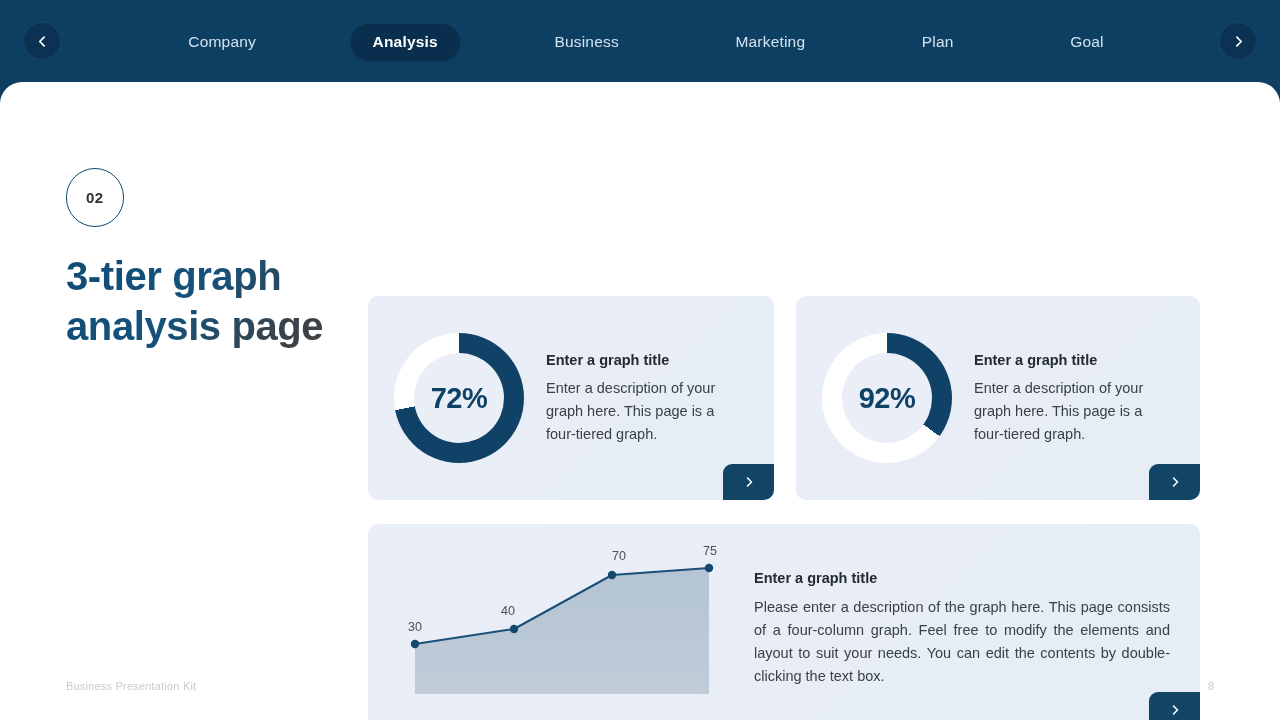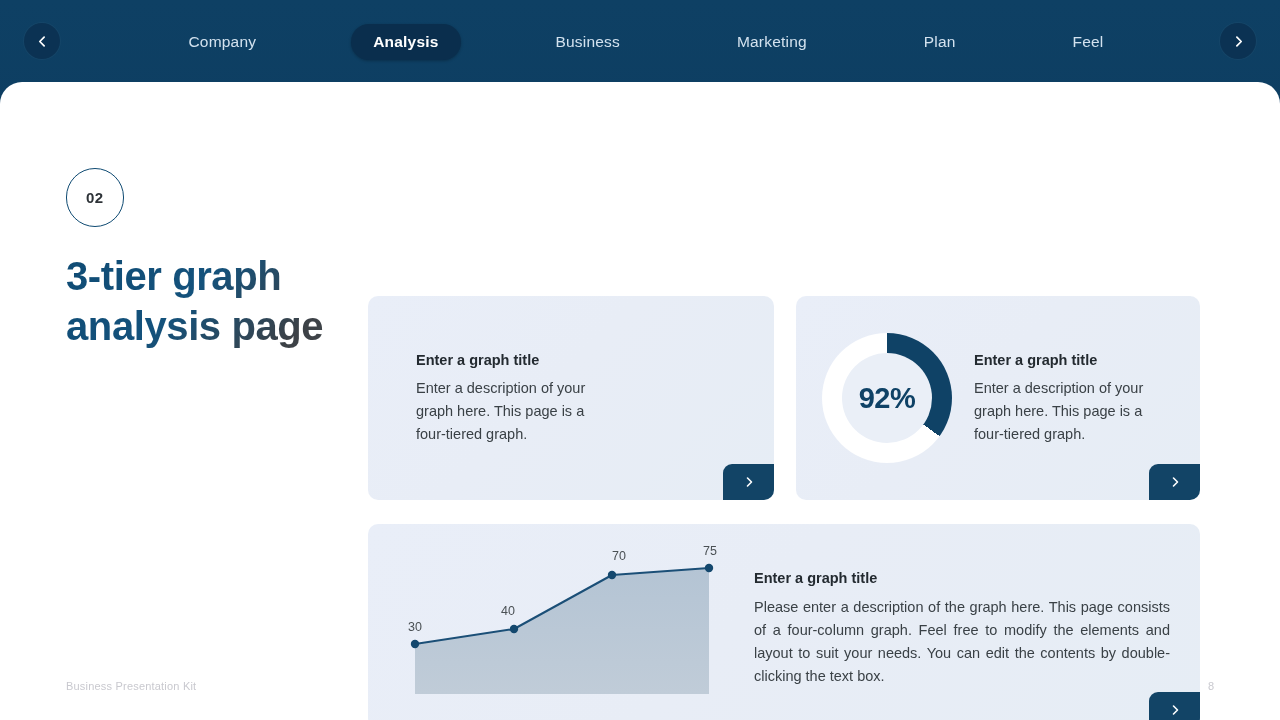--- a/index.html
+++ b/index.html
@@ -275,21 +275,21 @@
         </svg>
       </span>
     </div>
 
     <div class="nav-items">
       <div class="nav-item">Company</div>
       <div class="nav-item active">Analysis</div>
       <div class="nav-item">Business</div>
       <div class="nav-item">Marketing</div>
       <div class="nav-item">Plan</div>
-      <div class="nav-item">Feel</div>
+      <div class="nav-item">Goal</div>
     </div>
 
     <div class="nav-arrow">
       <span>
         <svg width="13" height="13" viewBox="0 0 24 24" fill="none" stroke="#ffffff" stroke-width="3.2" stroke-linecap="round" stroke-linejoin="round">
           <polyline points="9 4 17 12 9 20"></polyline>
         </svg>
       </span>
     </div>
   </div>
@@ -297,20 +297,25 @@
   <div class="page">
 
     <div class="heading-block">
       <div class="badge">02</div>
       <div class="title">3-tier graph analysis page</div>
     </div>
 
     <div class="card card-top-left">
       <div class="stat-inner">
 
+        <div class="donut" style="background: conic-gradient(#0f4266 0deg 259.2deg, #ffffff 259.2deg 360deg);">
+          <div class="donut-hole">
+            <span class="donut-value">72%</span>
+          </div>
+        </div>
 
         <div class="stat-text">
           <div class="stat-title">Enter a graph title</div>
           <div class="stat-desc">Enter a description of your graph here. This page is a four-tiered graph.</div>
         </div>
       </div>
 
       <div class="card-cta">
         <span>
           <svg width="12" height="12" viewBox="0 0 24 24" fill="none" stroke="#ffffff" stroke-width="3.2" stroke-linecap="round" stroke-linejoin="round">

